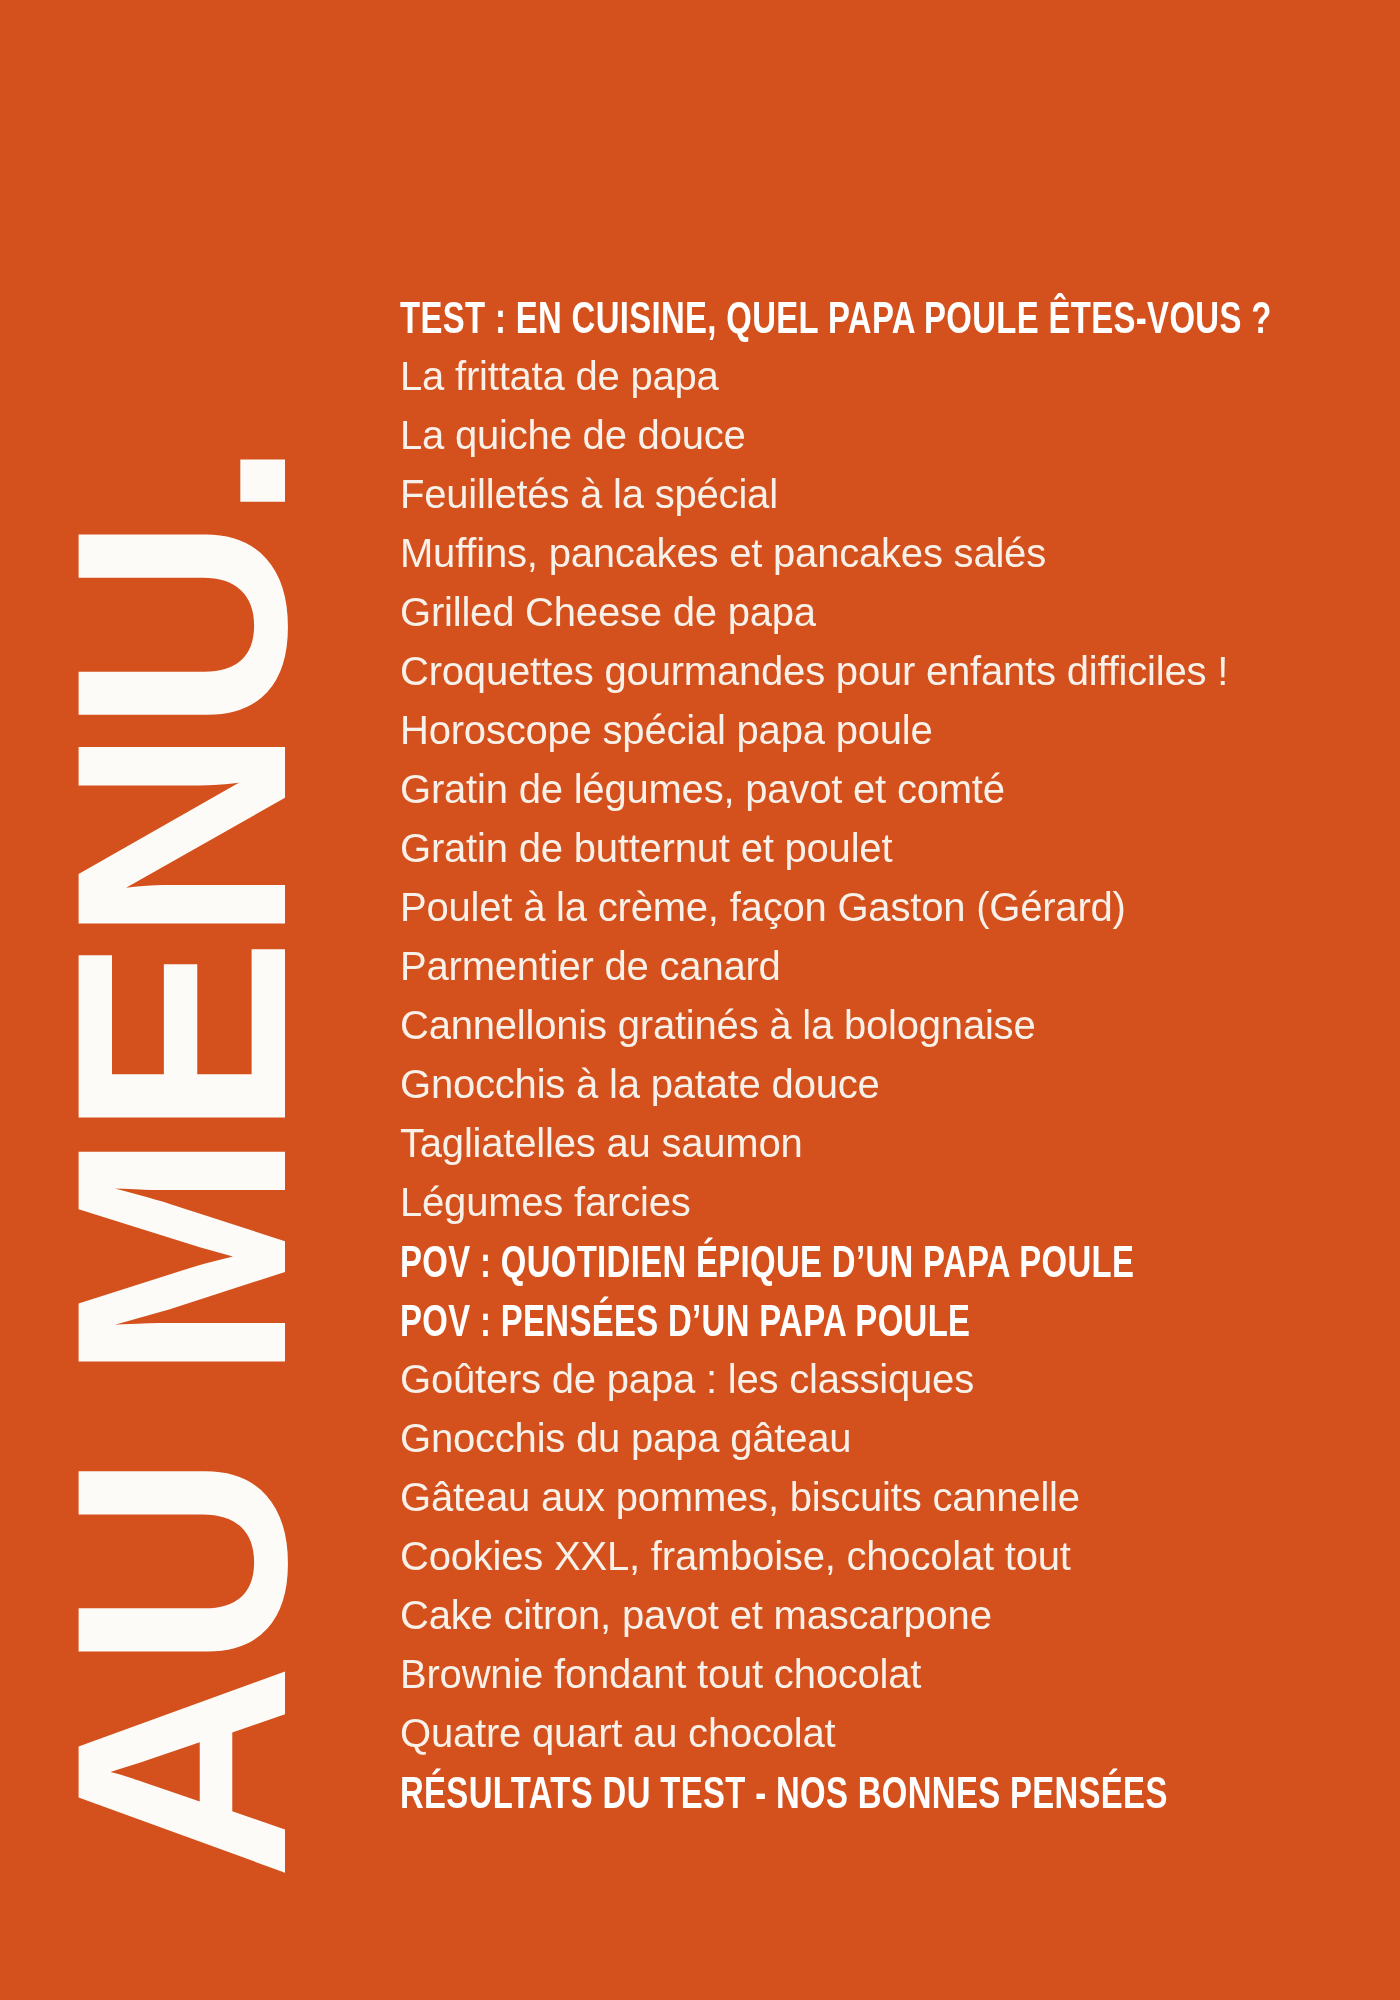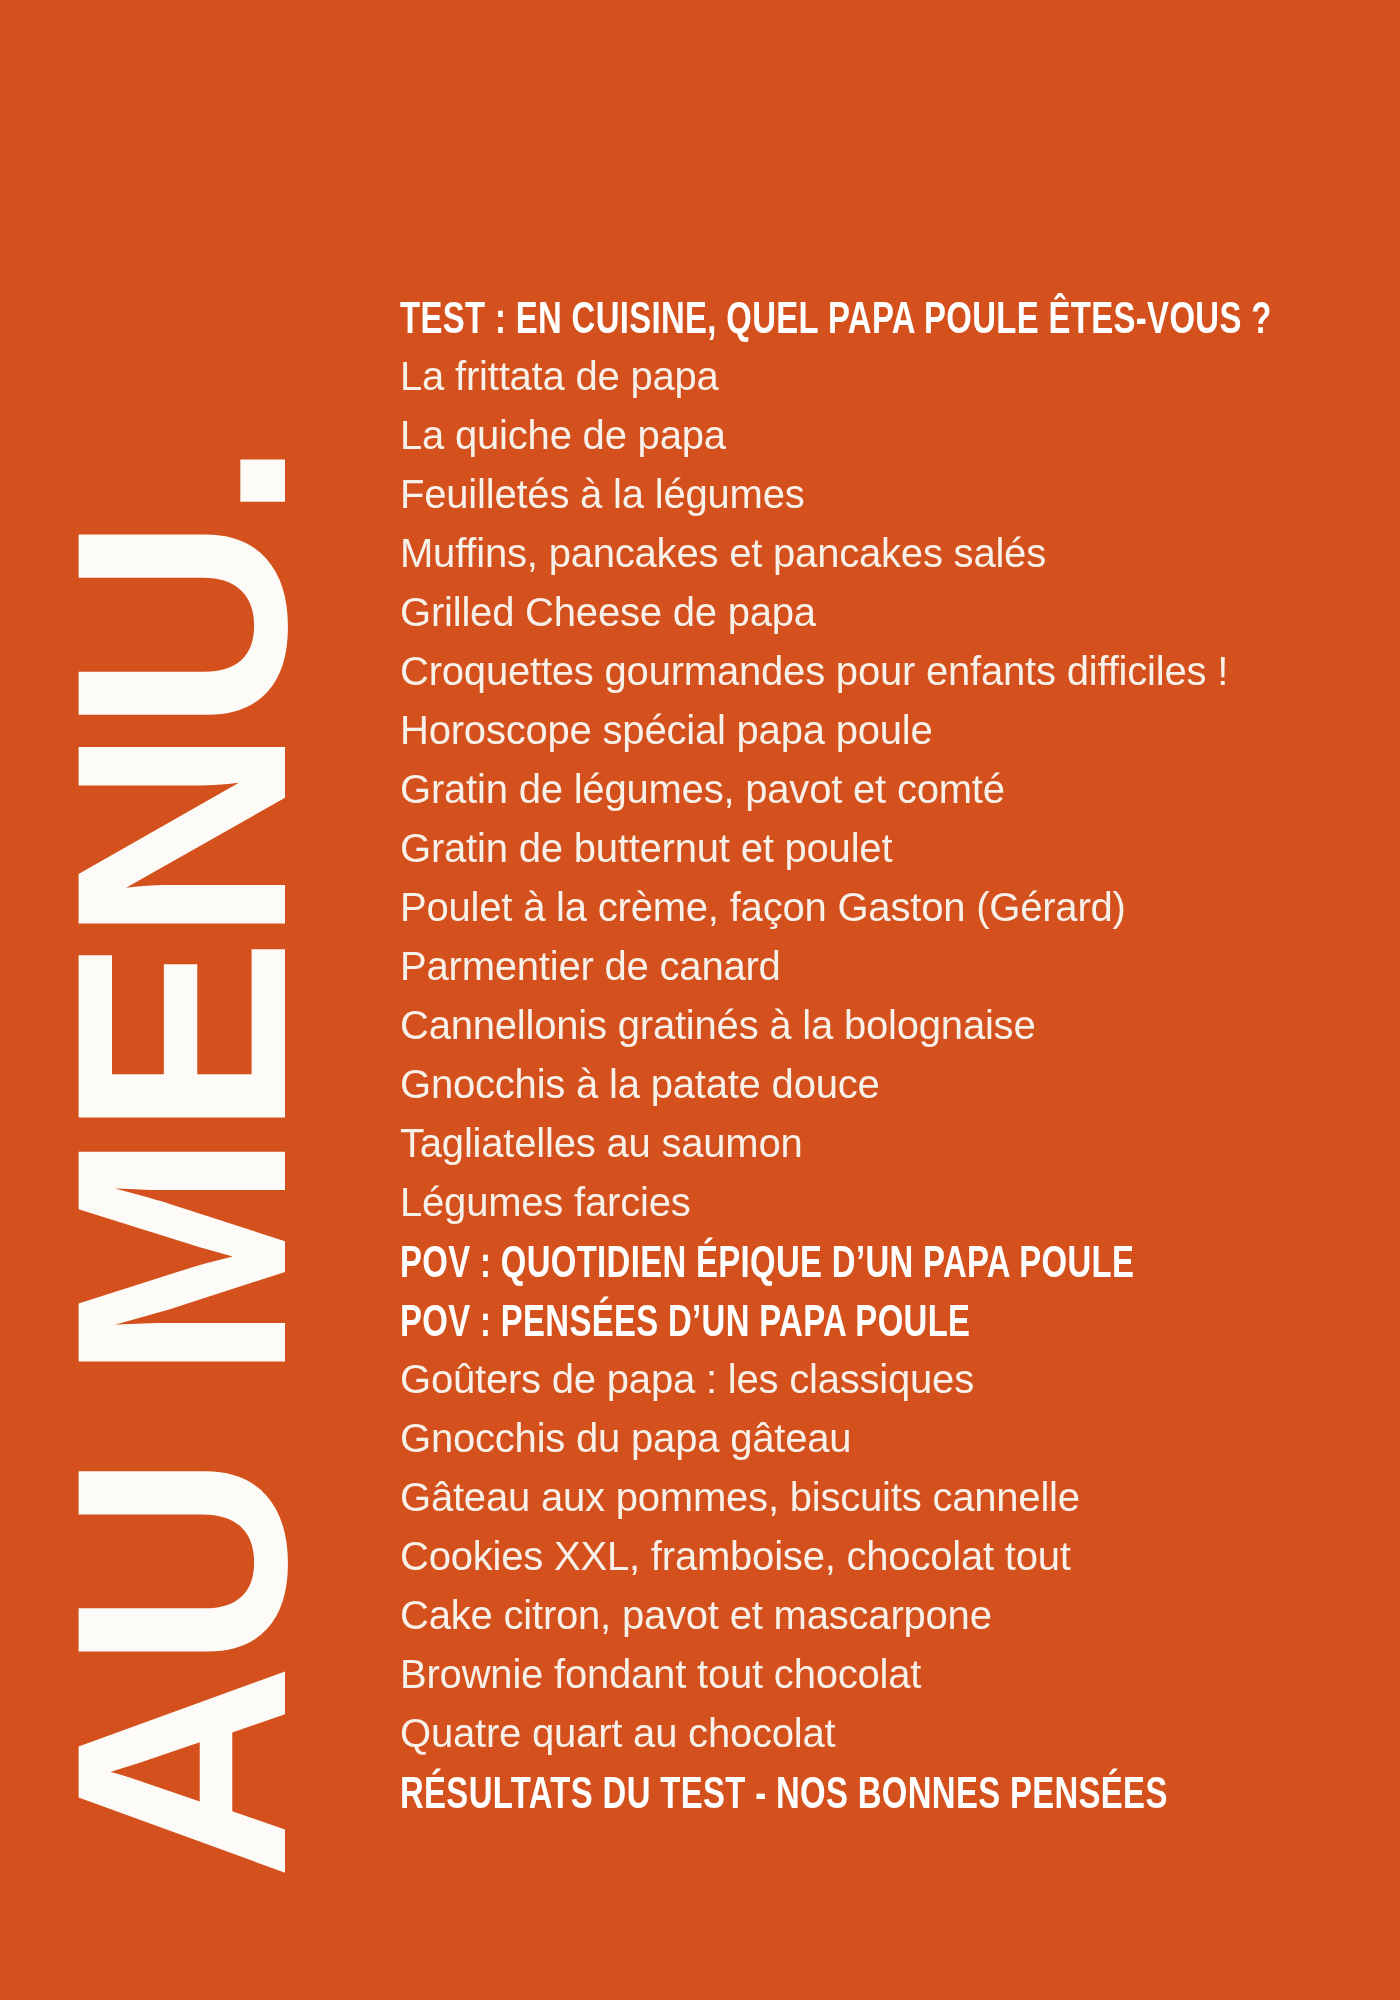--- a/index.html
+++ b/index.html
@@ -68,22 +68,22 @@
 
 <div class="page">
 
   <div class="vbanner">
     <span class="vtext">AU MENU.</span>
   </div>
 
   <div class="menu">
     <div class="line heading"><span class="txt">TEST : EN CUISINE, QUEL PAPA POULE ÊTES-VOUS ?</span></div>
     <div class="line item"><span class="txt">La frittata de papa</span></div>
-    <div class="line item"><span class="txt">La quiche de papa</span></div>
-    <div class="line item"><span class="txt">Feuilletés à la légumes</span></div>
+    <div class="line item"><span class="txt">La quiche de douce</span></div>
+    <div class="line item"><span class="txt">Feuilletés à la spécial</span></div>
     <div class="line item"><span class="txt">Muffins, pancakes et pancakes salés</span></div>
     <div class="line item"><span class="txt">Grilled Cheese de papa</span></div>
     <div class="line item"><span class="txt">Croquettes gourmandes pour enfants difficiles !</span></div>
     <div class="line item"><span class="txt">Horoscope spécial papa poule</span></div>
     <div class="line item"><span class="txt">Gratin de légumes, pavot et comté</span></div>
     <div class="line item"><span class="txt">Gratin de butternut et poulet</span></div>
     <div class="line item"><span class="txt">Poulet à la crème, façon Gaston (Gérard)</span></div>
     <div class="line item"><span class="txt">Parmentier de canard</span></div>
     <div class="line item"><span class="txt">Cannellonis gratinés à la bolognaise</span></div>
     <div class="line item"><span class="txt">Gnocchis à la patate douce</span></div>

